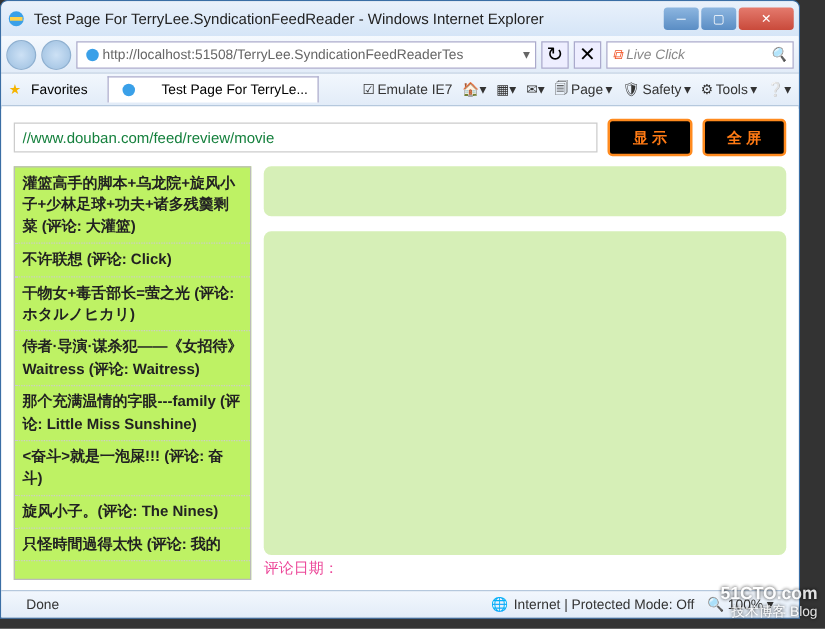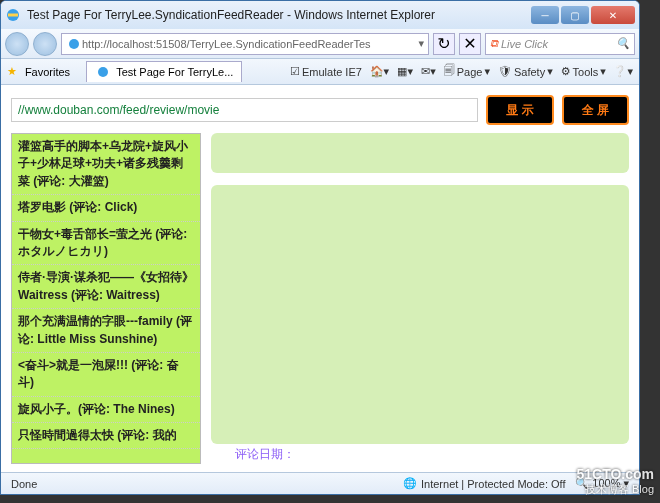--- a/index.html
+++ b/index.html
@@ -18,43 +18,43 @@
 .nav-arrow { width: 24px; height: 24px; border-radius: 50%; background: radial-gradient(#cde1f5, #9cbfe0); border: 1px solid #8fb0d0; }
 .addr { flex: 1; height: 22px; border: 1px solid #aac; background: #fff; display: flex; align-items: center; padding: 0 4px; font-size: 11px; color: #666; }
 .addr .url { flex: 1; white-space: nowrap; overflow: hidden; }
 .ref { width: 22px; height: 22px; border: 1px solid #aac; background: #eef; display:flex; align-items:center; justify-content:center; }
 .search { width: 150px; height: 22px; border: 1px solid #aac; background: #fff; display: flex; align-items: center; padding: 0 4px; font-size: 11px; font-style: italic; color: #888; }
 .search .mag { margin-left: auto; }
 
 .favbar { height: 26px; background: linear-gradient(#f2f7fd, #e2ecf8); display: flex; align-items: center; padding: 0 6px; font-size: 11px; gap: 8px; border-bottom: 1px solid #b5c8dd; }
 .favbar .fav-star { color: #f5b400; }
 .tabstrip { display: flex; margin-left: 8px; }
-.tab { background: #fff; border: 1px solid #aac; border-bottom: none; padding: 2px 8px; font-size: 11px; display: flex; align-items: center; gap: 5px; max-width: 170px; }
+.tab { background: #fff; border: 1px solid #aac; border-bottom: none; padding: 2px 8px; font-size: 11px; display: flex; align-items: center; gap: 18px; max-width: 170px; }
 .toolbar2 { margin-left: auto; display: flex; gap: 8px; font-size: 11px; color: #333; align-items: center; }
 .tb-item { display: flex; align-items: center; gap: 2px; }
 
 .content { position: absolute; top: 86px; bottom: 22px; left: 0; right: 0; background: #fff; overflow: hidden; }
 
 .orange-bar { margin: 6px 10px 4px 10px; height: 34px; display: flex; align-items: center; gap: 8px; }
 .rss-pill { display: flex; align-items: center; background: linear-gradient(#ffb24a, #ff8a1e); border-radius: 4px; height: 28px; padding: 0 12px 0 4px; color: #fff; font-size: 12px; font-weight: bold; }
 .rss-icon { width: 24px; height: 24px; background: #ff7a14; border-radius: 5px; margin-right: 8px; position: relative; }
 .rss-icon::before { content: ""; position: absolute; left: 5px; bottom: 5px; width: 4px; height: 4px; background: #fff; border-radius: 50%; }
 .rss-icon::after { content: ""; position: absolute; left: 4px; bottom: 4px; width: 10px; height: 10px; border: 2px solid #fff; border-left: none; border-bottom: none; border-radius: 0 12px 0 0; }
 .url-input { flex: 1; height: 24px; border: 1px solid #ccc; padding: 0 6px; font-size: 12px; color: #15803d; }
 .orange-btn { height: 30px; padding: 0 18px; background: #000000; border: 2px solid #ff8a1e; border-radius: 4px; color: #ff7a14; font-size: 12px; font-weight: bold; cursor: pointer; }
 
 .main-row { position: absolute; top: 46px; bottom: 8px; left: 10px; right: 10px; display: flex; gap: 10px; }
 .list-box { width: 190px; border: 1px solid #bbb; overflow-y: scroll; background: #bef264; font-weight: bold; }
 .list-item { padding: 4px 6px; font-size: 12px; line-height: 1.45; border-bottom: 1px dotted #ccc; color: #222; }
 .right-col { flex: 1; display: flex; flex-direction: column; }
 .big-box { flex: 1; background: #d6efb7; border-radius: 6px; }
 .spacer { height: 12px; }
-.date-row { height: 20px; font-size: 12px; color: #8b5cf6; padding-top: 2px; margin-left: 24px; }
+.date-row { height: 20px; font-size: 12px; color: #ec4899; padding-top: 2px; }
 
-.statusbar { position: absolute; bottom: 0; left: 0; right: 0; height: 22px; background: linear-gradient(#f2f7fd, #e2ecf8); border-top: 1px solid #b5c8dd; display: flex; align-items: center; font-size: 11px; padding: 0 10px; gap: 10px; color: #333; }
+.statusbar { position: absolute; bottom: 0; left: 0; right: 0; height: 22px; background: linear-gradient(#f2f7fd, #e2ecf8); border-top: 1px solid #b5c8dd; display: flex; align-items: center; font-size: 11px; padding: 0 20px; gap: 10px; color: #333; }
 .statusbar .spacer-flex { flex: 1; }
 .zone { display: flex; align-items: center; gap: 4px; }
 .globe { color: #3a7; }
 
 .watermark { position: absolute; right: 6px; bottom: 6px; color: #fff; font-size: 14px; font-weight: bold; text-align: right; text-shadow: 0 0 3px #000; opacity: .85; }
 .watermark .sub { font-size: 11px; font-weight: normal; }
 
 ::-webkit-scrollbar { width: 16px; }
 ::-webkit-scrollbar-track { background: #eef; }
 ::-webkit-scrollbar-thumb { background: #c4d5ea; border: 1px solid #9ab; }
@@ -124,21 +124,21 @@
   <div class="content">
     <div class="orange-bar">
       <input class="url-input" value="//www.douban.com/feed/review/movie" style="">
       <button class="orange-btn">显 示</button>
       <button class="orange-btn">全 屏</button>
     </div>
 
     <div class="main-row">
       <div class="list-box">
         <div class="list-item">灌篮高手的脚本+乌龙院+旋风小子+少林足球+功夫+诸多残羹剩菜 (评论: 大灌篮)</div>
-        <div class="list-item">塔罗电影 (评论: Click)</div>
+        <div class="list-item">不许联想 (评论: Click)</div>
         <div class="list-item">干物女+毒舌部长=萤之光 (评论: ホタルノヒカリ)</div>
         <div class="list-item">侍者·导演·谋杀犯——《女招待》Waitress (评论: Waitress)</div>
         <div class="list-item">那个充满温情的字眼---family (评论: Little Miss Sunshine)</div>
         <div class="list-item">&lt;奋斗&gt;就是一泡屎!!! (评论: 奋斗)</div>
         <div class="list-item">旋风小子。(评论: The Nines)</div>
         <div class="list-item">只怪時間過得太快 (评论: 我的</div>
       </div>
       <div class="right-col">
         <div class="big-box" style="flex:0 0 40px"></div>
         <div class="spacer"></div>

